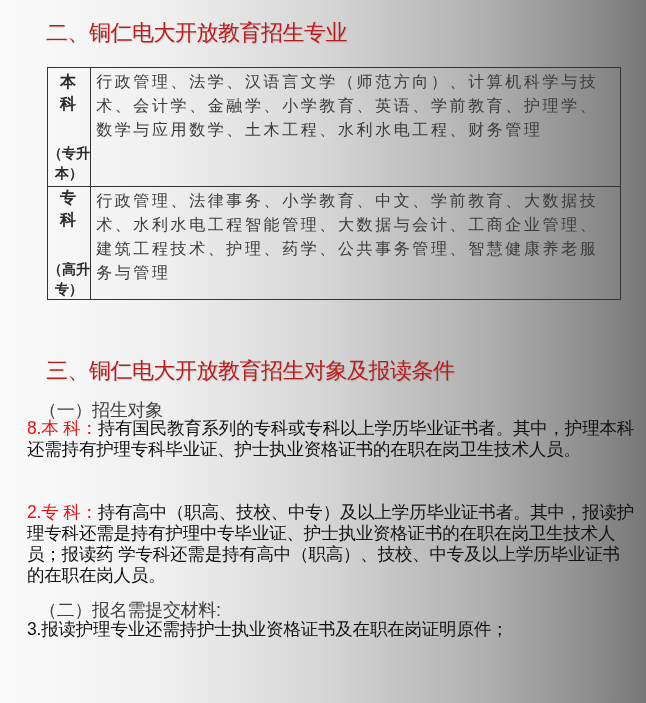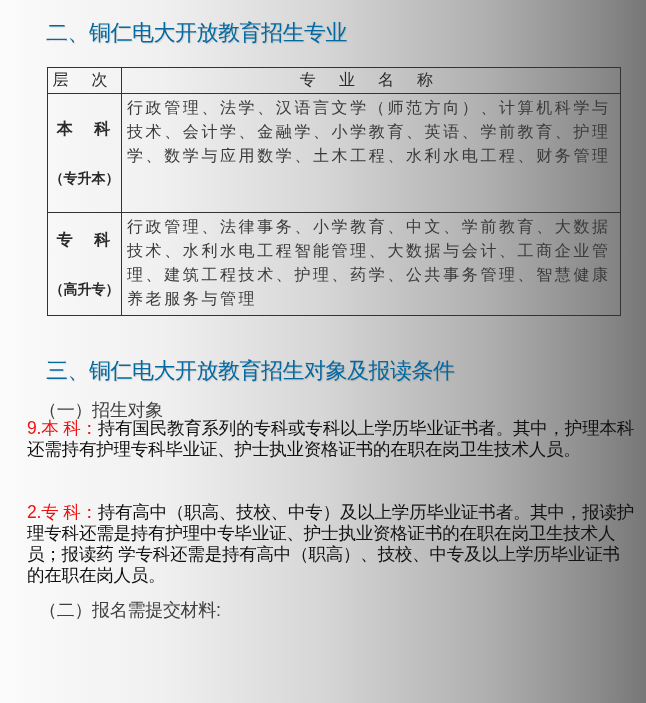--- a/index.html
+++ b/index.html
@@ -10,21 +10,21 @@
     width: 646px;
     height: 703px;
     overflow: hidden;
     position: relative;
     background: linear-gradient(to right, #fbfbfb 0%, #f0f0f0 25%, #d6d6d6 50%, #b0b0b0 75%, #8c8c8c 92%, #777777 100%);
     font-family: "DejaVu Sans", "Liberation Sans", sans-serif;
   }
   .section-title {
     position: absolute;
     left: 46px;
-    color: #0369a1;
+    color: #b91c1c;
     font-size: 22px;
     letter-spacing: -0.5px;
     white-space: nowrap;
     text-shadow: 1px 1px 1px rgba(0,0,0,0.12);
   }
   #title2 { top: 18px; }
   #title3 { top: 356px; }
 
   table.majors {
     position: absolute;
@@ -93,24 +93,20 @@
   .para { margin: 0; }
   .mat-item { display: block; margin: 0; }
 </style>
 </head>
 <body>
 
 <div id="title2" class="section-title">二、铜仁电大开放教育招生专业</div>
 
 <table class="majors">
   <tbody>
-      <tr>
-    <th class="col-level">层 次</th>
-    <th>专 业 名 称</th>
-  </tr>
   <tr id="row1">
     <td class="level-cell">
       <span class="level-main">本 科</span>
       <span class="level-sub">（专升本）</span>
     </td>
     <td class="majors-cell">行政管理、法学、汉语言文学（师范方向）、计算机科学与技术、会计学、金融学、小学教育、英语、学前教育、护理学、数学与应用数学、土木工程、水利水电工程、财务管理</td>
   </tr>
   <tr id="row2">
     <td class="level-cell">
       <span class="level-main">专 科</span>
@@ -119,23 +115,24 @@
     <td class="majors-cell">行政管理、法律事务、小学教育、中文、学前教育、大数据技术、水利水电工程智能管理、大数据与会计、工商企业管理、建筑工程技术、护理、药学、公共事务管理、智慧健康养老服务与管理</td>
   </tr>
 </tbody>
   </table>
 
 <div id="title3" class="section-title">三、铜仁电大开放教育招生对象及报读条件</div>
 
 <div id="sub1" class="sub-heading">（一）招生对象</div>
 
 <div id="block-bk" class="body-block">
-  <p class="para"><span class="red">9.本 科：</span><span>持有国民教育系列的专科或专科以上学历毕业证书者。其中，护理本科还需持有护理专科毕业证、护士执业资格证书的在职在岗卫生技术人员。</span></p>
+  <p class="para"><span class="red">8.本 科：</span><span>持有国民教育系列的专科或专科以上学历毕业证书者。其中，护理本科还需持有护理专科毕业证、护士执业资格证书的在职在岗卫生技术人员。</span></p>
 </div>
 
 <div id="block-zk" class="body-block">
   <p class="para"><span class="red">2.专 科：</span><span>持有高中（职高、技校、中专）及以上学历毕业证书者。其中，报读护理专科还需是持有护理中专毕业证、护士执业资格证书的在职在岗卫生技术人员；报读药 学专科还需是持有高中（职高）、技校、中专及以上学历毕业证书的在职在岗人员。</span></p>
 </div>
 
 <div id="sub2" class="sub-heading">（二）报名需提交材料:</div>
 
 <div id="materials" class="body-block">
+  <span class="mat-item">3.报读护理专业还需持护士执业资格证书及在职在岗证明原件；</span>
 </div>
 
 </body></html>

